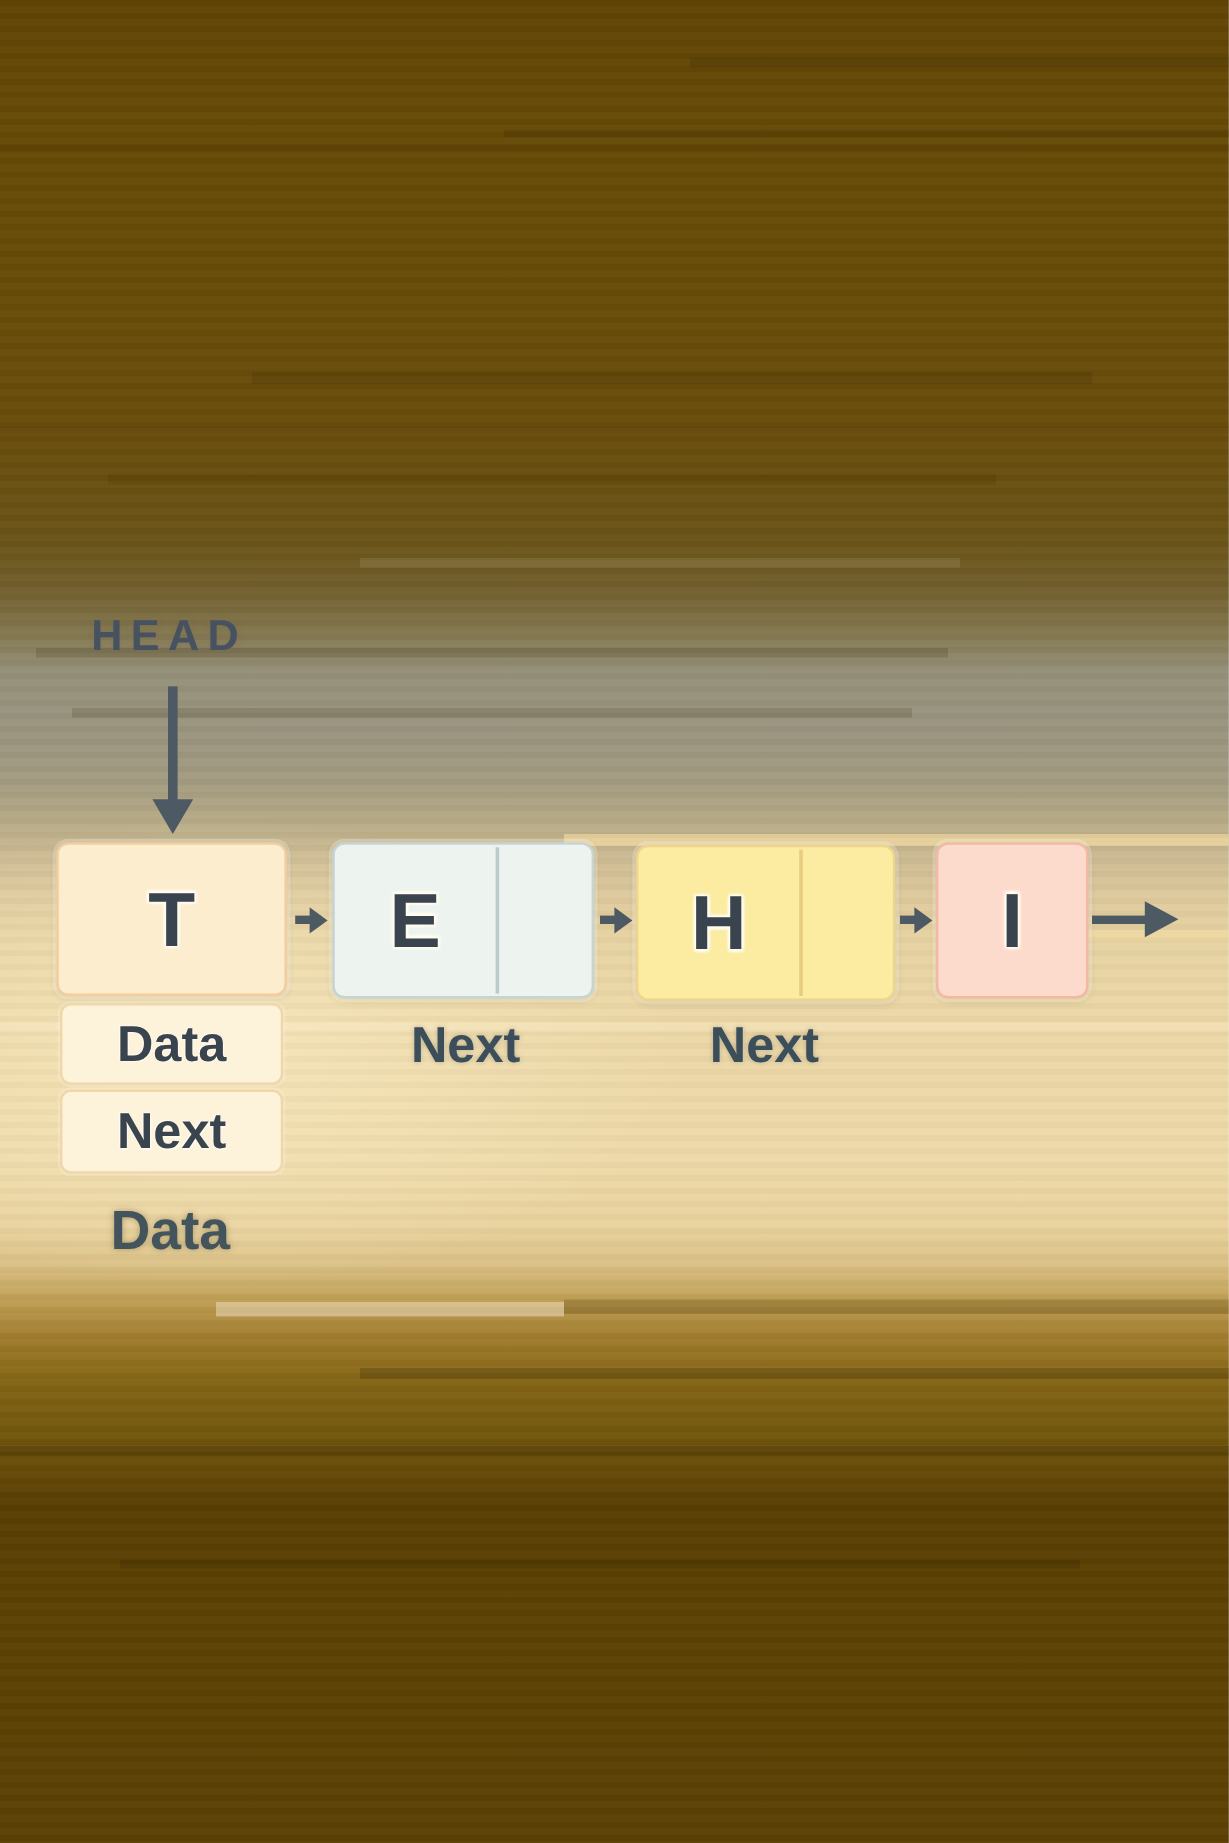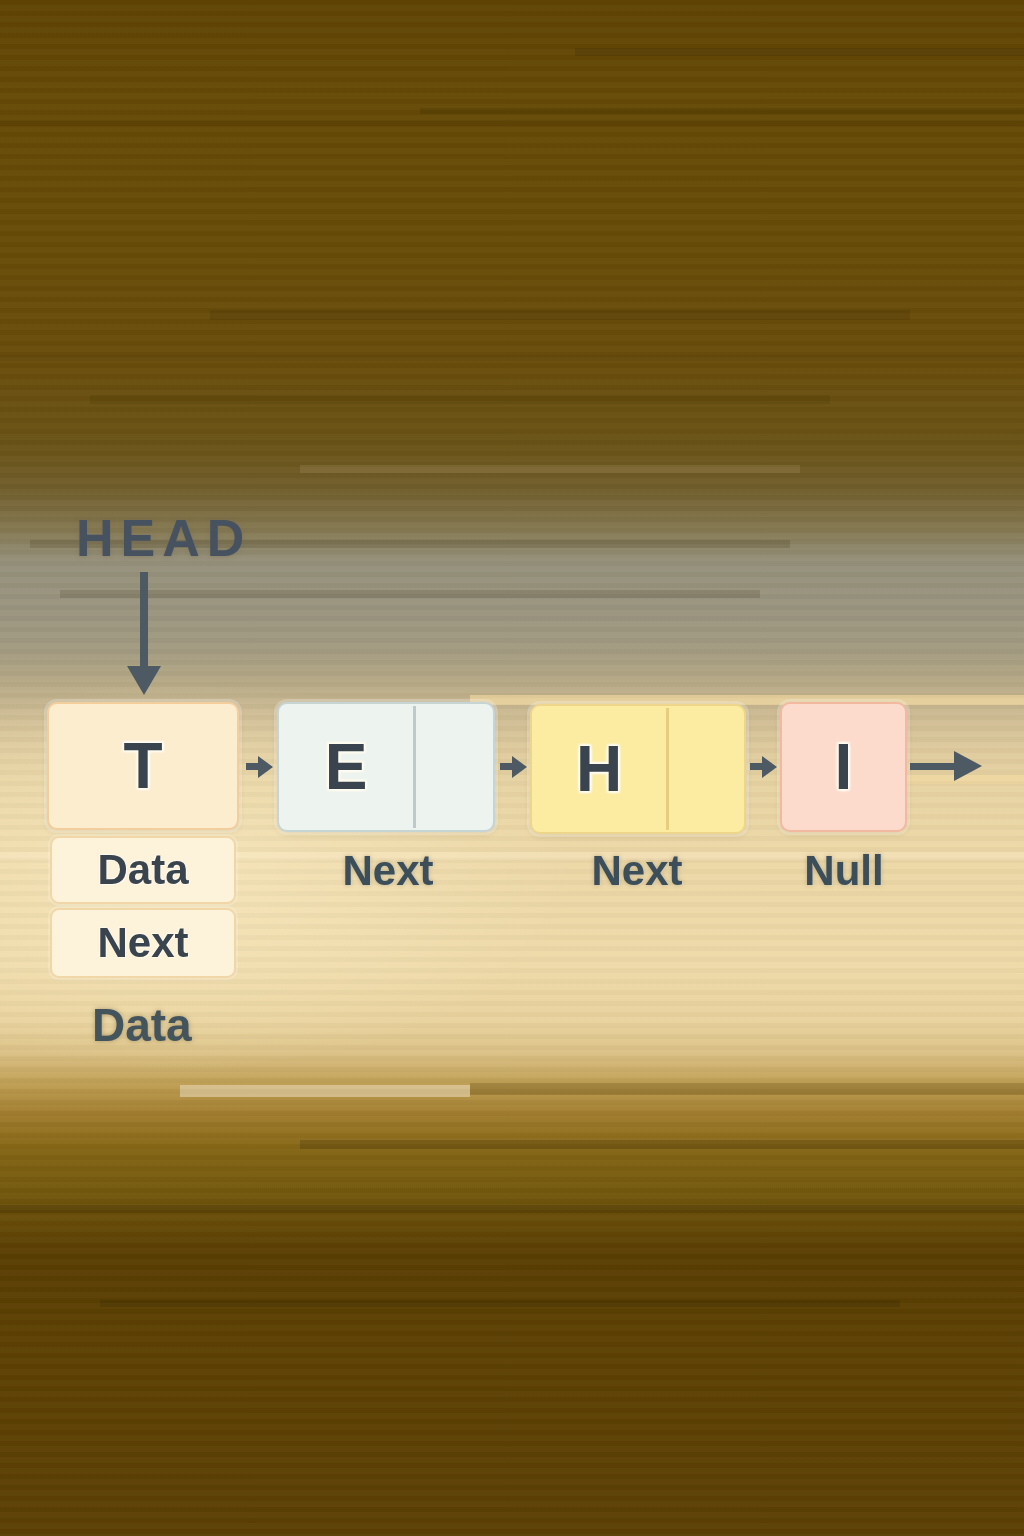--- a/index.html
+++ b/index.html
@@ -48,21 +48,21 @@
     background: repeating-linear-gradient(180deg,
       rgba(0,0,0,0.025) 0px, rgba(0,0,0,0.025) 5px,
       rgba(255,255,255,0.02) 5px, rgba(255,255,255,0.02) 11px);
     pointer-events: none;
   }
   .streak { position: absolute; pointer-events: none; }
 
   .head-label {
     position: absolute;
     left: 76px; top: 512px;
-    font-size: 52px; line-height: 1;
+    font-size: 36px; line-height: 1;
     font-weight: bold;
     letter-spacing: 7px;
     color: #46525f;
     text-shadow: 0 0 5px rgba(120,110,90,0.55);
   }
 
   .arrow-shaft-v {
     position: absolute;
     left: 140px; top: 572px;
     width: 8px; height: 96px;
@@ -211,19 +211,18 @@
     <div class="divider divider-h"></div>
   </div>
   <div class="caption caption-h">Next</div>
 
   <div class="arrow-shaft-h shaft-3"></div>
   <div class="arrow-head-right head-3"></div>
 
   <div class="node node-i">
     <div class="node-letter" style="left:0;width:100%;">I</div>
   </div>
-  <div class="caption caption-i">Null</div>
 
   <div class="arrow-shaft-h shaft-tail"></div>
   <div class="head-tail"></div>
 
   <div class="footer-label">Data</div>
 </div>
 
 </body></html>

